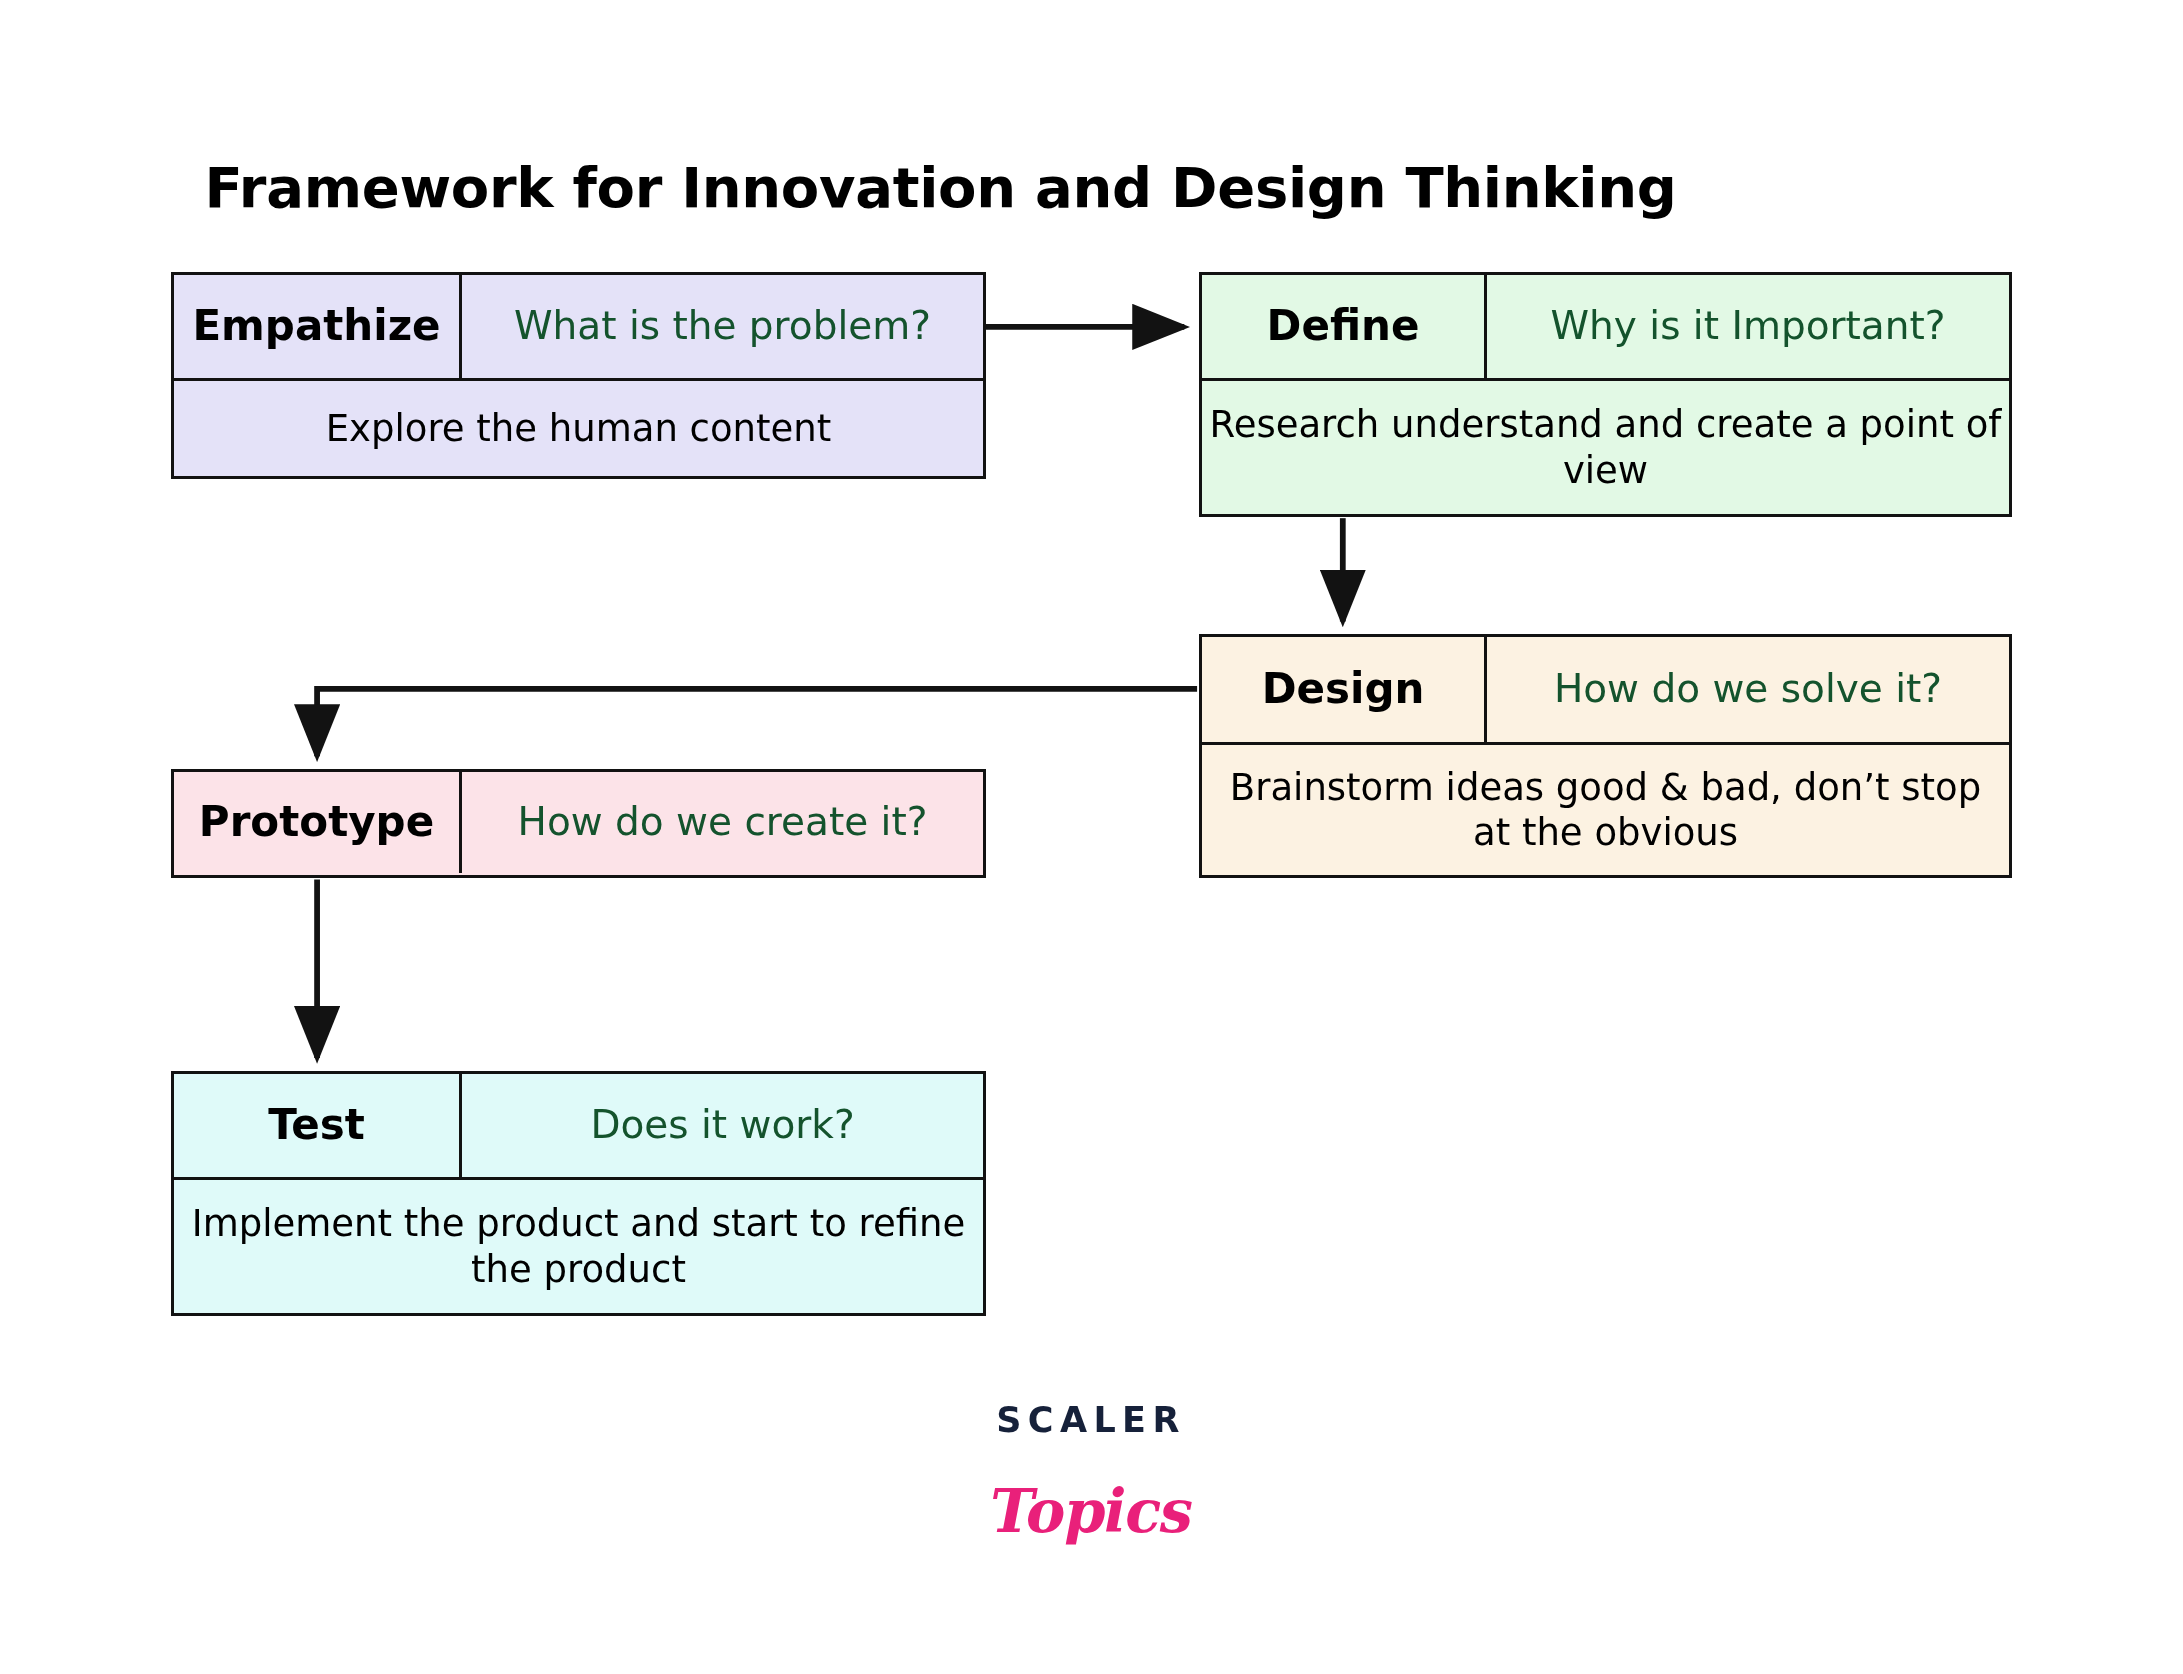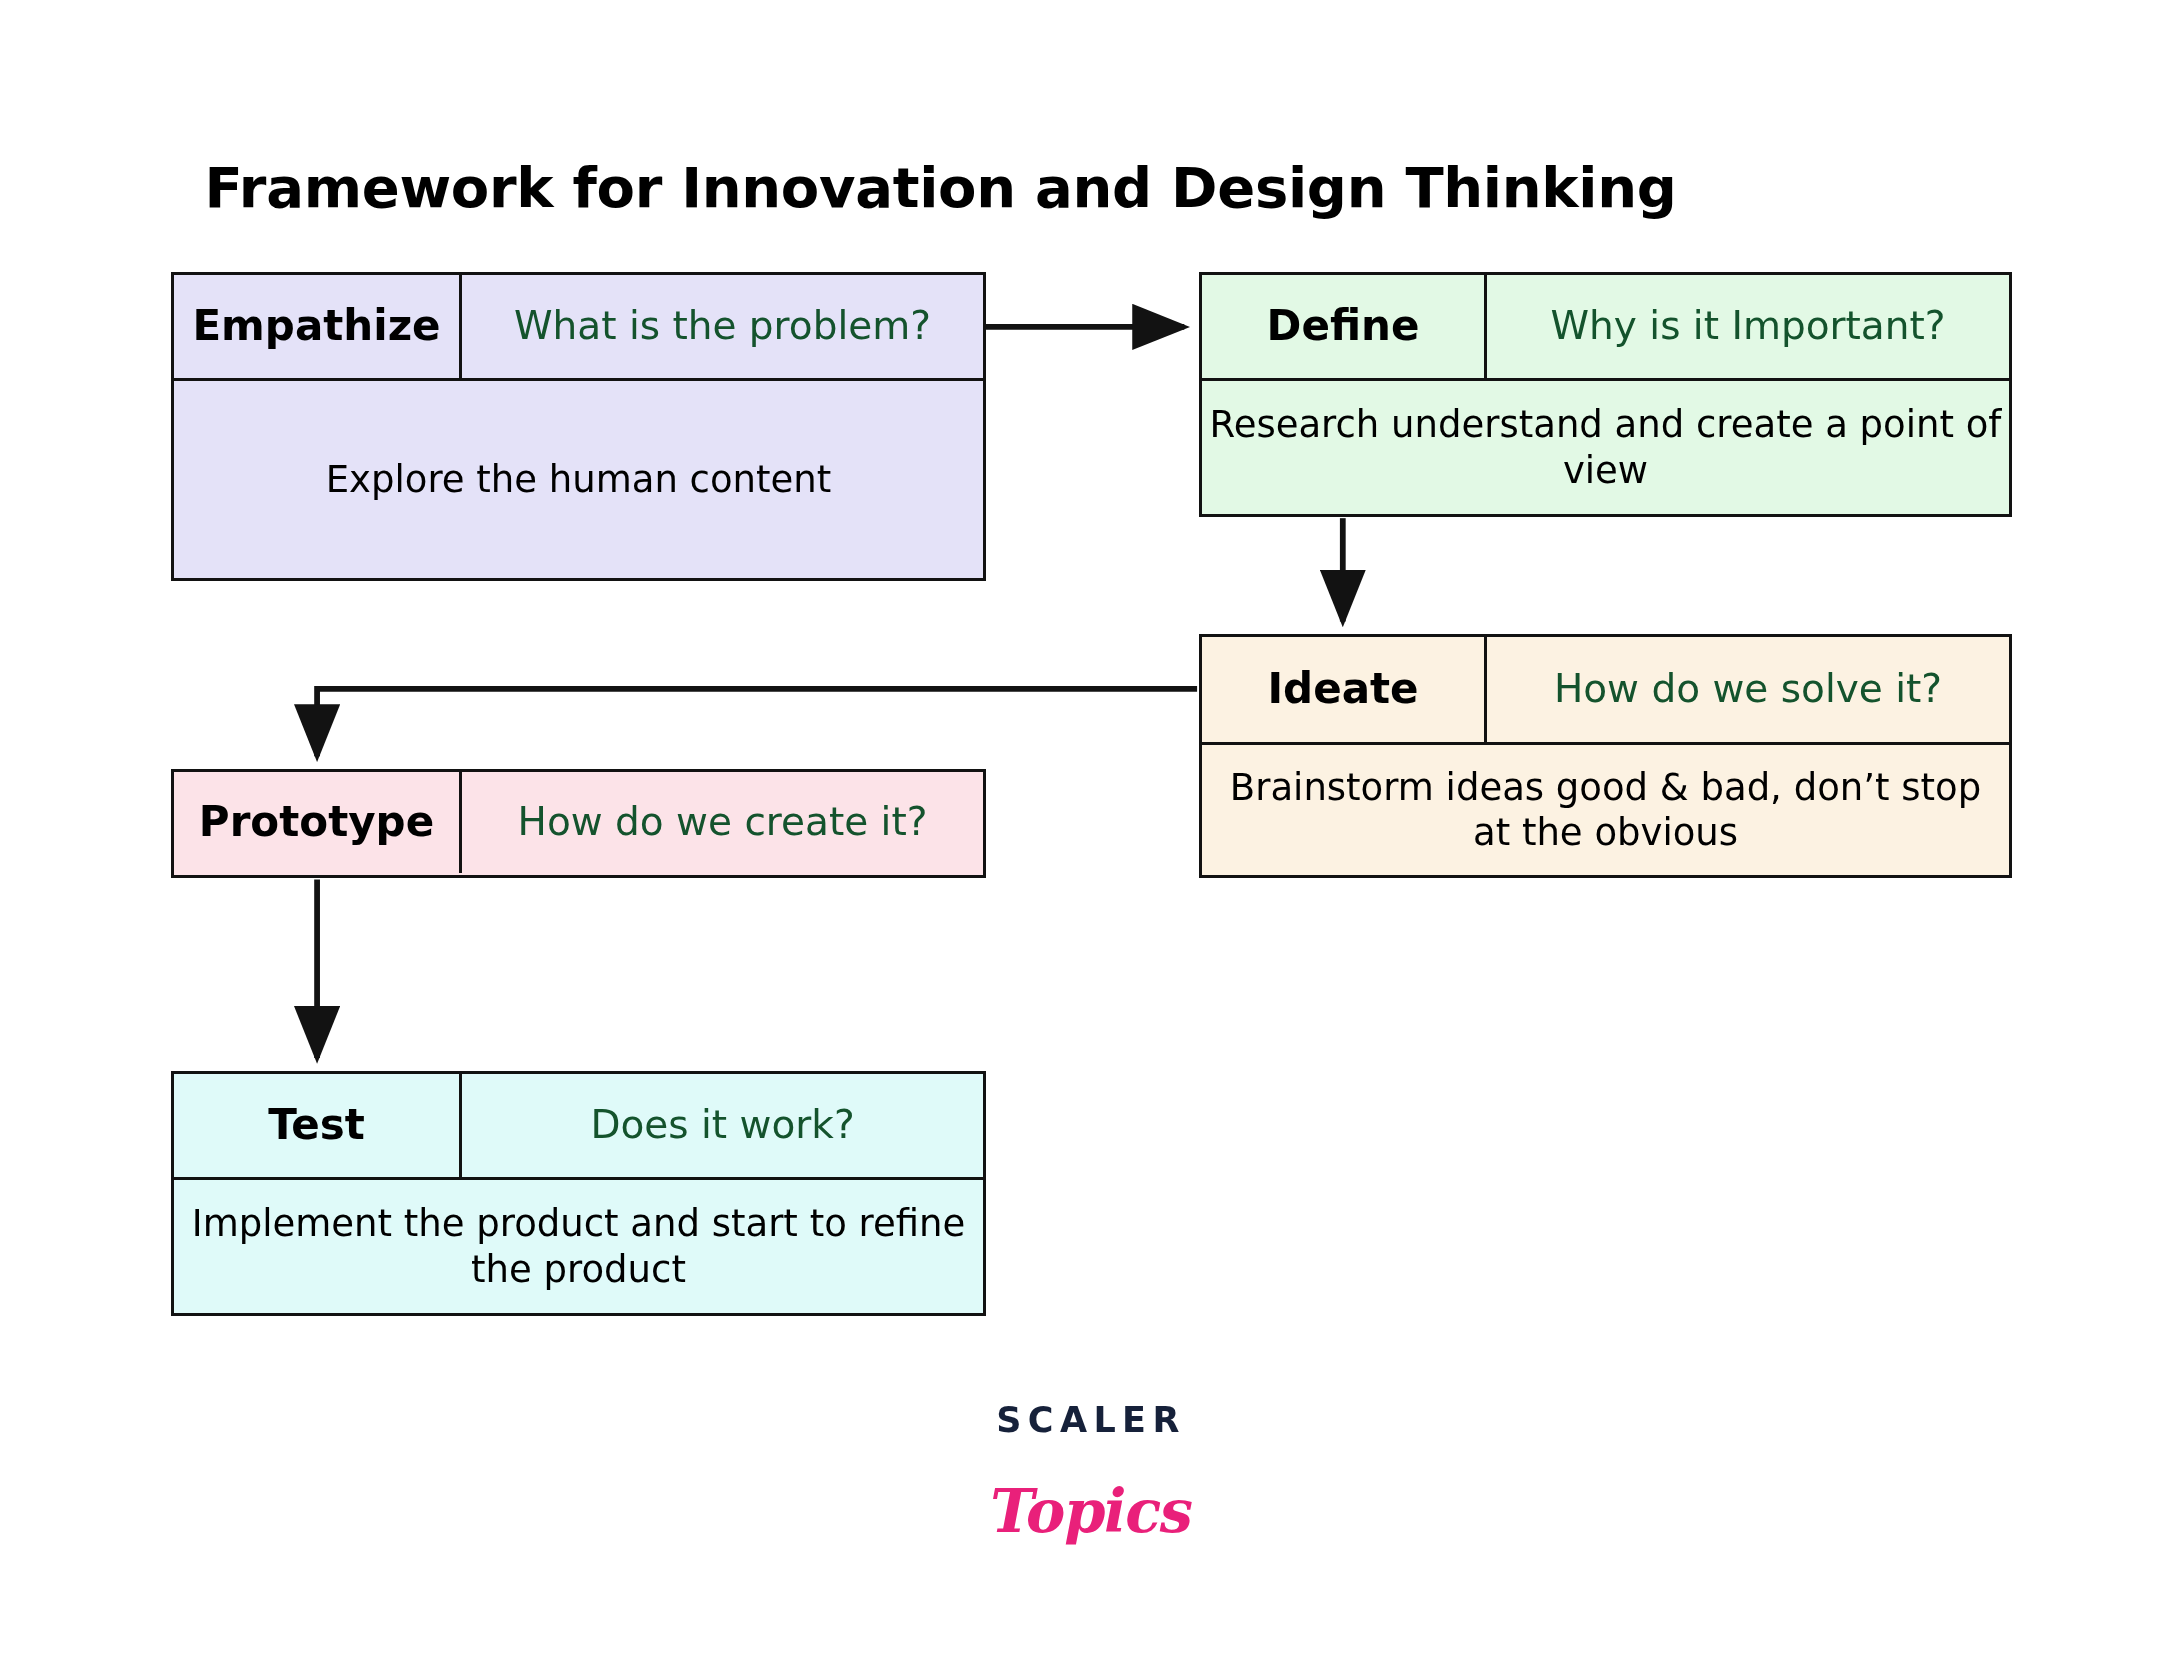--- a/index.html
+++ b/index.html
@@ -80,21 +80,21 @@
     border-top: 3.9px solid #121212;
     font-size: 37px;
     color: #000000;
     text-align: center;
     line-height: 1.22;
     padding: 2.6px 6.4px;
   }
 
   
   #box-empathize {
-    left: 171px; top: 272px; width: 815px; height: 309px;
+    left: 171px; top: 272px; width: 815px; height: 207px;
     background: #e4e2f8;
   }
   #box-empathize .head-term { width: 95px; height: 103px; }
   #box-empathize .box-head { height: 103px; }
 
   #box-define {
     left: 1199px; top: 272px; width: 813px; height: 245px;
     background: #e2f9e5;
   }
   #box-define .head-term { width: 285px; height: 103px; }
@@ -204,21 +204,21 @@
   <div class="flow-box" id="box-define" style="background: rgb(226, 249, 229);">
     <div class="box-head">
       <div class="head-term">Define</div>
       <div class="head-question">Why is it Important?</div>
     </div>
     <div class="box-body">Research understand and create a point of view</div>
   </div>
 
   <div class="flow-box" id="box-ideate" style="background: rgb(252, 242, 226);">
     <div class="box-head">
-      <div class="head-term">Ideate</div>
+      <div class="head-term">Design</div>
       <div class="head-question">How do we solve it?</div>
     </div>
     <div class="box-body">Brainstorm ideas good &amp; bad, don’t stop at the obvious</div>
   </div>
 
   <div class="flow-box" id="box-prototype" style="background: rgb(252, 227, 232);">
     <div class="box-head">
       <div class="head-term">Prototype</div>
       <div class="head-question">How do we create it?</div>
     </div>

